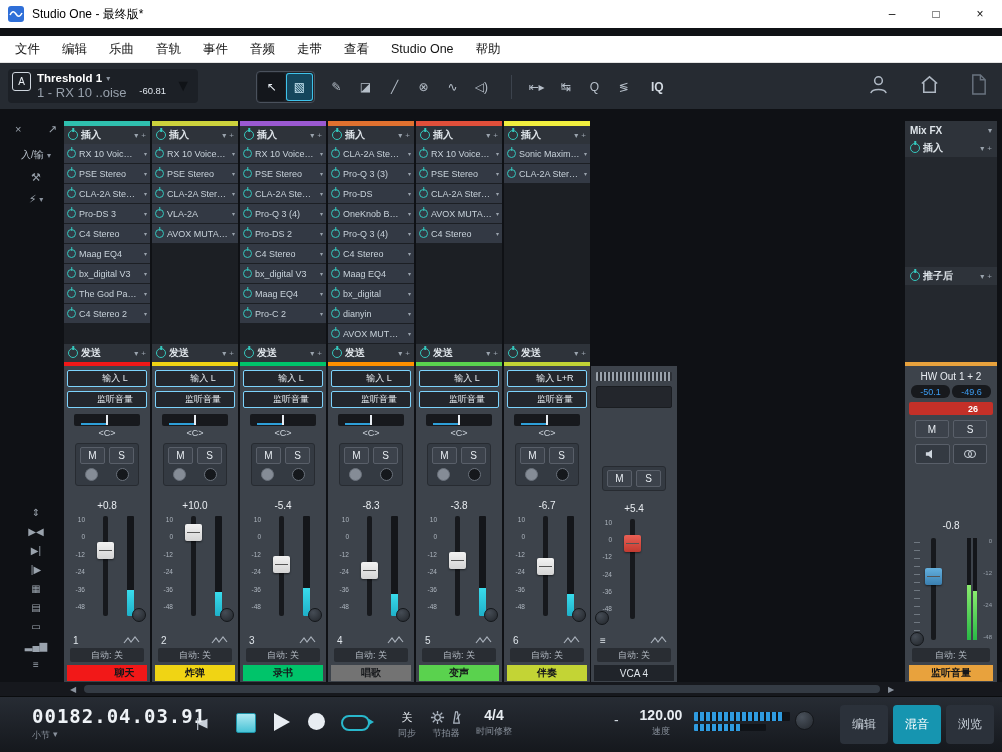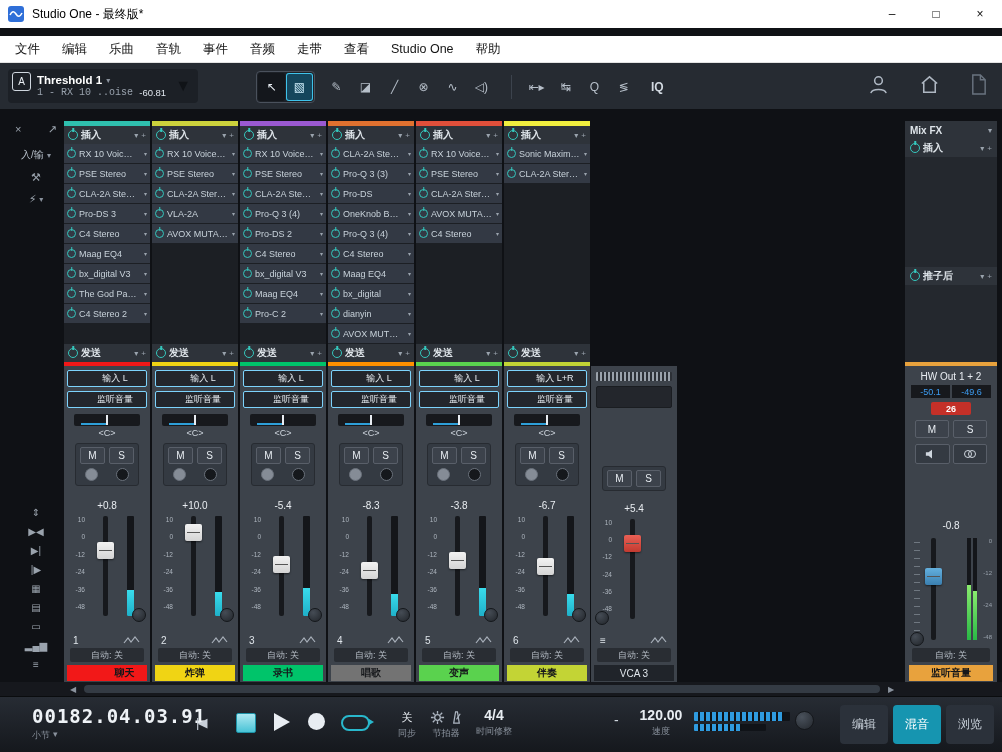--- a/index.html
+++ b/index.html
@@ -16,21 +16,21 @@
   .menuitem{padding:0 11px;font-size:12.5px;color:#141414;}
   
   .toolbar{height:46px;background:#262b32;position:relative;flex:none;}
   .trackbox{position:absolute;left:8px;top:6px;width:182px;height:34px;background:#1c2026;border-radius:4px;display:flex;align-items:center;padding:0 4px;gap:6px;}
   .badge{width:17px;height:17px;border:1.5px solid #cfd6de;border-radius:3px;color:#e8edf2;font-size:10px;display:flex;align-items:center;justify-content:center;align-self:flex-start;margin-top:3px;flex:none;}
   .tcol{flex:1;display:flex;flex-direction:column;gap:1px;min-width:0;}
   .trow1{display:flex;align-items:center;gap:4px;}
   .tname{color:#fff;font-size:11.5px;font-weight:bold;white-space:nowrap;}
   .tiny{font-size:8px;color:#8a929d;}
   .trow2{display:flex;justify-content:space-between;}
-  .tsub{color:#98a1ac;font-size:10px;white-space:nowrap;font-family:Liberation Mono, monospace;}
+  .tsub{color:#98a1ac;font-size:13px;white-space:nowrap;}
   .tval{color:#dfe5ec;font-size:9.5px;}
   .bigdrop{color:#101317;font-size:16px;margin:0 3px;}
   .tools{position:absolute;left:256px;top:8px;display:flex;align-items:center;gap:3px;}
   .tool{width:27px;height:28px;display:flex;align-items:center;justify-content:center;font-size:12px;color:#b6bfc9;border-radius:3px;}
   .toolpair{display:flex;border:1px solid #4a515c;border-radius:4px;background:#1d2127;padding:1px;gap:1px;margin-right:5px;}
   .tool[data-state="pressed"]{background:#14171c;color:#e8edf2;}
   .tool[data-state="selected"]{background:#15465c;box-shadow:0 0 0 1px #3fc3ea inset;color:#cfeefb;}
   .sep{width:1px;height:24px;background:#3c434d;margin:0 8px;}
   .iq{font-weight:bold;color:#d2d9e1;font-size:12px;margin-left:6px;}
   .uicons{position:absolute;right:14px;top:10px;display:flex;gap:28px;align-items:center;}
@@ -94,22 +94,22 @@
   
   .mspacer{flex:1;}
   .master{width:92px;flex:none;margin-right:5px;display:flex;flex-direction:column;}
   .master .hdr{padding:0 5px;}
   .mempty1{height:110px;background:#24282e;flex:none;}
   .mempty2{height:77px;background:#24282e;flex:none;}
   .obar{height:4px;flex:none;}
   .mout{height:324px;background:#3d434b;display:flex;flex-direction:column;padding:3px 4px 0;box-sizing:border-box;}
   .outname{text-align:center;color:#e9edf2;font-size:10px;height:16px;line-height:16px;flex:none;}
   .peakrow{display:flex;gap:2px;margin:0 2px 4px;flex:none;}
-  .peak{flex:1;height:13px;background:#17191d;color:#3d9df2;font-size:9px;display:flex;align-items:center;justify-content:center;border-radius:0;}
-  .clip{width:40px;height:13px;margin:0 auto 5px;background:#c43028;color:#fff;font-size:9px;font-weight:bold;display:flex;align-items:center;justify-content:center;border-radius:2px;flex:none;}
+  .peak{flex:1;height:13px;background:#17191d;color:#3d9df2;font-size:9px;display:flex;align-items:center;justify-content:center;border-radius:6px;}
+  .clip{width:40px;height:13px;margin:0 auto 5px;background:#c43028;color:#fff;font-size:9px;font-weight:bold;display:flex;align-items:center;justify-content:center;border-radius:2px;flex:none;padding-left:44px;}
   .master .msrow{margin:0 6px 4px;}
   .master .ms{height:16px;}
   .iconrow{display:flex;gap:3px;margin:2px 6px 0;flex:none;}
   .ibox{flex:1;height:18px;background:#343a42;border:1px solid #595f69;border-radius:2px;display:flex;align-items:center;justify-content:center;}
   .mfader{height:110px;position:relative;margin:2px 0;flex:none;}
   .mticks{position:absolute;left:5px;top:6px;bottom:10px;width:6px;background:repeating-linear-gradient(#6f7780 0 1px,transparent 1px 8px);}
   .mtrack{position:absolute;left:22px;top:2px;bottom:6px;width:5px;background:#17191d;border-radius:2px;}
   .mmeters{position:absolute;right:16px;top:2px;bottom:6px;display:flex;gap:2px;align-items:flex-end;}
   .mmbar{width:4px;height:100%;background:#14161a;display:flex;align-items:flex-end;}
   .mmbar i{display:block;width:100%;background:linear-gradient(to top,#28b845,#8aec6e);}
@@ -884,21 +884,21 @@
           </div>
           <span class="knob l"></span>
         </div>
         <div class="numrow">
           <span class="chnum">≡</span>
           <svg width="18" height="10" viewBox="0 0 18 10">
               <path d="M1 8 L5 3 L8 7 L12 2 L16 7" fill="none" stroke="#a9b1bb" stroke-width="1.2"></path>
             </svg>
         </div>
         <div class="autorow">自动: 关</div>
-        <div class="namerow">VCA 3</div>
+        <div class="namerow">VCA 4</div>
       </div>
     </div>
 
     <div class="mspacer"></div>
 
     <div class="master">
       <div class="hdr">
         <span class="hlbl">Mix FX</span>
         <span class="hx">▾</span>
       </div>

